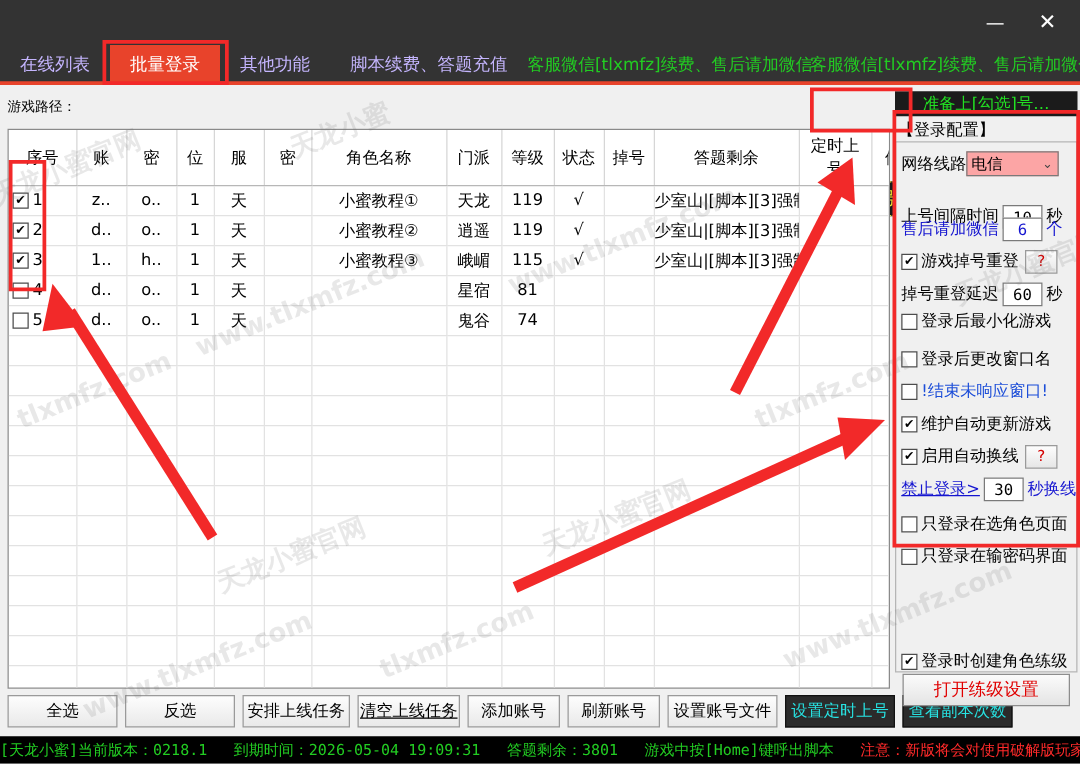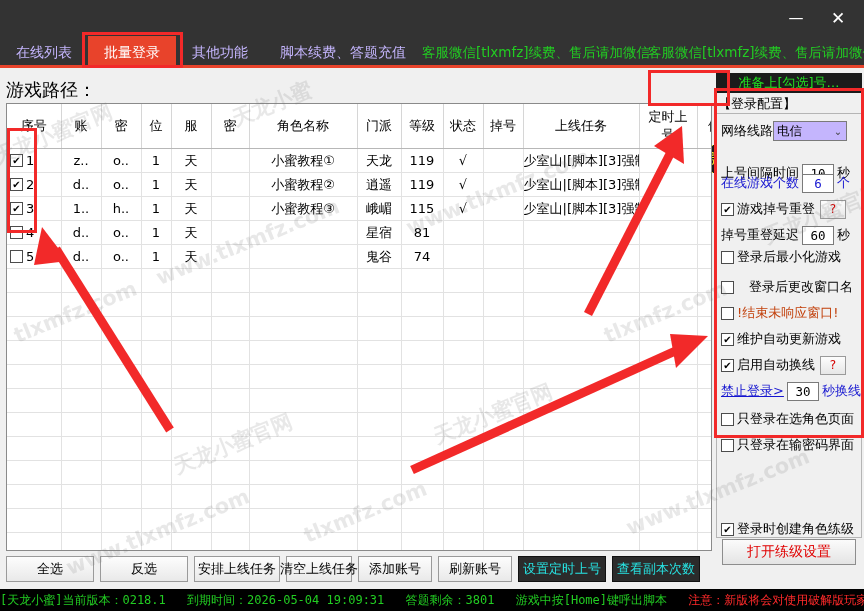--- a/index.html
+++ b/index.html
@@ -63,21 +63,21 @@
   }
   .nav-marquee.m1 { left: 422px; }
   .nav-marquee.m2 { left: 648px; }
 
   
   .pathrow {
     position: absolute; left: 0; top: 71px; width: 864px; height: 32px;
   }
   .lbl-path {
     position: absolute; left: 6px; top: 7px;
-    font-size: 18px; color: #000;
+    font-size: 11px; color: #000;
   }
   .combo {
     position: absolute; background: #ffffff;
     border: 1px solid #7a7a7a; height: 21px;
     font-size: 12.5px; color: #000;
     display: flex; align-items: center;
   }
   .combo .cval { padding-left: 4px; flex: 1; white-space: nowrap; overflow: hidden;
     font-family: "DejaVu Sans Mono","Liberation Mono",monospace; font-size:12px;}
   .combo .carrow {
@@ -193,23 +193,23 @@
   }
   .qbtn {
     width: 26px; height: 19px; border: 1px solid #9a9a9a;
     background: linear-gradient(#fdfdfd,#e6e6e6);
     color: #d40000; font-size: 12px;
     display: inline-flex; align-items: center; justify-content: center;
     cursor: pointer; margin-left: 5px;
   }
   .blue { color: #1515d0; }
   .bluelink { color: #1515d0; text-decoration: underline; }
-  .red { color: #c2410c; }
+  .red { color: #1d4ed8; }
   #sel-line {
-    width: 74px; height: 20px; border: 1px solid #7a7a7a; background: #c4b5fd;
+    width: 74px; height: 20px; border: 1px solid #7a7a7a; background: #fca5a5;
     display: inline-flex; align-items: center; font-size: 12.5px;
   }
   #sel-line .cval { padding-left: 3px; flex: 1; }
   #sel-line .carrow { width: 16px; text-align: center; color: #444; font-size: 10px; }
   #btn-level-settings {
     position: absolute; left: 6px; top: 468px; width: 134px; height: 26px;
     background: linear-gradient(#fbfbfb,#e4e4e4); border: 1px solid #8d8d8d;
     color: #e00000; font-size: 14px;
     display: flex; align-items: center; justify-content: center; cursor: pointer;
   }
@@ -283,21 +283,21 @@
             <th>账</th>
             <th>密</th>
             <th>位</th>
             <th>服</th>
             <th>密</th>
             <th>角色名称</th>
             <th>门派</th>
             <th>等级</th>
             <th>状态</th>
             <th>掉号</th>
-            <th>上线任务</th>
+            <th>答题剩余</th>
             <th>定时上号</th>
             <th>停权</th>
           </tr>
         </thead>
       <tbody id="tbody">
           <tr>
             <td>
               <div class="cell-chk">
                 <span class="cbox on"></span>
                 <span class="rowno">1</span>
@@ -610,23 +610,24 @@
             <td>&nbsp;</td>
           </tr>
         </tbody>
     </table>
   </div>
 
   <div class="btnbar" id="btnbar">
       <div class="btn" style="width: 88px;">全选</div>
       <div class="btn" style="width: 88px;">反选</div>
       <div class="btn" style="width: 86px;">安排上线任务</div>
-      <div class="btn" style="width: 66px;">清空上线任务</div>
+      <div class="btn" style="width: 82px; text-decoration: underline;">清空上线任务</div>
       <div class="btn" style="width: 74px;">添加账号</div>
       <div class="btn" style="width: 74px;">刷新账号</div>
+      <div class="btn" style="width: 88px;">设置账号文件</div>
       <div class="btn dark" style="width: 88px;">设置定时上号</div>
       <div class="btn dark" style="width: 88px;">查看副本次数</div>
     </div>
 
   <div class="rightpanel">
     <div class="ticker">准备上[勾选]号…</div>
     <div class="grp-title">【登录配置】</div>
 
     <div class="panelbody">
 
@@ -638,21 +639,21 @@
         </span>
       </div>
 
       <div class="prow" style="top:32px;margin-top:16px;">
         <span>上号间隔时间</span>
         <span class="numbox">10</span>
         <span>秒</span>
       </div>
 
       <div class="prow" style="top:58px;">
-        <span class="blue">在线游戏个数</span>
+        <span class="blue">售后请加微信</span>
         <span class="numbox blue">6</span>
         <span class="blue">个</span>
       </div>
 
       <div class="prow" style="top:84px;">
         <span class="pcbox on"></span>
         <span>游戏掉号重登</span>
         <span class="qbtn">?</span>
       </div>
 
@@ -660,21 +661,21 @@
         <span>掉号重登延迟</span>
         <span class="numbox">60</span>
         <span>秒</span>
       </div>
 
       <div class="prow" style="top:132px;text-align:center;">
         <span class="pcbox"></span>
         <span>登录后最小化游戏</span>
       </div>
 
-      <div class="prow" style="top:162px;gap:12px;">
+      <div class="prow" style="top:162px;">
         <span class="pcbox"></span>
         <span>登录后更改窗口名</span>
       </div>
 
       <div class="prow" style="top:188px;">
         <span class="pcbox"></span>
         <span class="red">!结束未响应窗口!</span>
       </div>
 
       <div class="prow" style="top:214px;">

